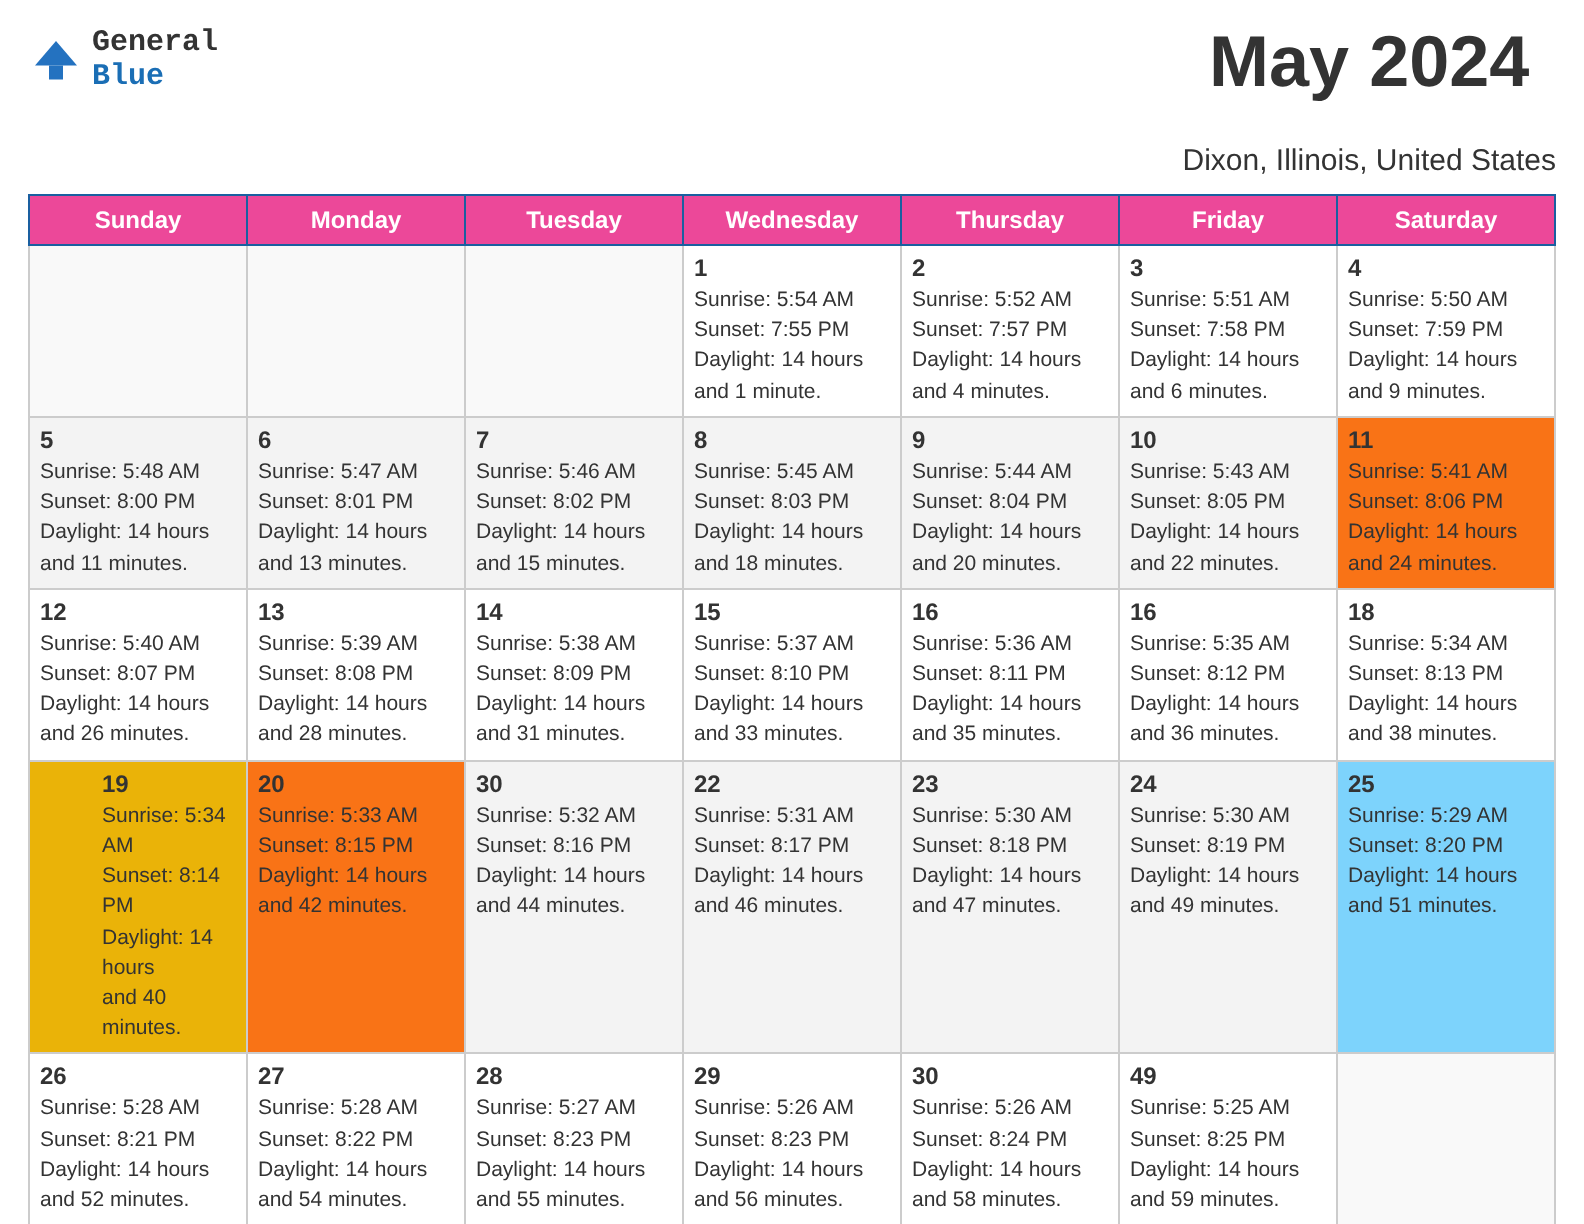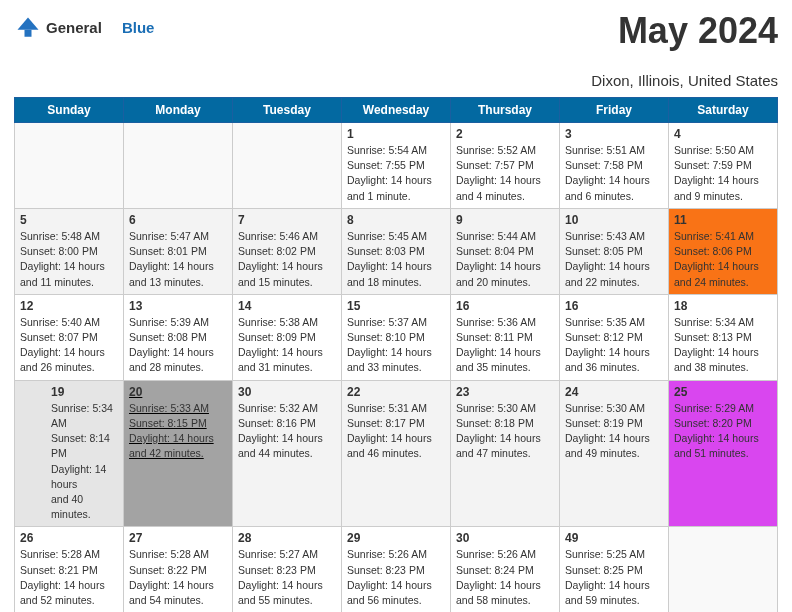--- a/index.html
+++ b/index.html
@@ -22,46 +22,47 @@
       align-items: flex-start;
       margin-bottom: 8px;
     }
     .logo {
       display: flex;
       align-items: center;
       margin-top: 4px;
     }
     .logo-text {
       display: flex;
-      flex-direction: row;
+      flex-direction: column;
       line-height: 1.1;
+      font-family: Liberation Mono, monospace;
     }
     .logo-general {
       font-size: 15px;
       font-weight: bold;
       color: #333;
     }
     .logo-blue {
       font-size: 15px;
       font-weight: bold;
       color: #1a6eb5;
-      margin-left: 20px;
     }
     .logo-icon {
       width: 28px;
       height: 28px;
       margin-right: 4px;
     }
     .title-section {
       text-align: right;
     }
     .main-title {
       font-size: 36px;
       font-weight: bold;
       color: #333;
+      text-align: center;
     }
     .subtitle {
       font-size: 15px;
       color: #333;
       margin-top: 20px;
     }
     .calendar {
       width: 100%;
       border-collapse: collapse;
       font-size: 11px;
@@ -84,21 +85,21 @@
       background: #fff;
     }
     .calendar tr:nth-child(even) td {
       background: #f5f5f5;
     }
     .calendar tr:nth-child(odd) td {
       background: #fff;
     }
     
     .calendar thead tr td, .calendar thead tr th {
-      background: #0369a1;
+      background: #ec4899;
     }
     .day-number {
       font-size: 12px;
       font-weight: bold;
       color: #333;
       margin-bottom: 2px;
     }
     .day-info {
       font-size: 10.5px;
       color: #333;
@@ -217,45 +218,45 @@
           <td style="background: rgb(255, 255, 255);">
             <div class="day-number">16</div>
             <div class="day-info">Sunrise: 5:35 AM<br>Sunset: 8:12 PM<br>Daylight: 14 hours<br>and 36 minutes.</div>
           </td>
           <td style="background: rgb(255, 255, 255);">
             <div class="day-number">18</div>
             <div class="day-info">Sunrise: 5:34 AM<br>Sunset: 8:13 PM<br>Daylight: 14 hours<br>and 38 minutes.</div>
           </td>
         </tr>
         <tr>
-          <td style="background: #e5e5e5; padding-left: 36px;">
+          <td style="background: #eab308; padding-left: 36px;">
             <div class="day-number">19</div>
             <div class="day-info">Sunrise: 5:34 AM<br>Sunset: 8:14 PM<br>Daylight: 14 hours<br>and 40 minutes.</div>
           </td>
-          <td style="background: #a3a3a3; text-decoration: underline;">
+          <td style="background: #f97316;">
             <div class="day-number">20</div>
             <div class="day-info">Sunrise: 5:33 AM<br>Sunset: 8:15 PM<br>Daylight: 14 hours<br>and 42 minutes.</div>
           </td>
           <td style="background: rgb(243, 243, 243);">
             <div class="day-number">30</div>
             <div class="day-info">Sunrise: 5:32 AM<br>Sunset: 8:16 PM<br>Daylight: 14 hours<br>and 44 minutes.</div>
           </td>
           <td style="background: rgb(243, 243, 243);">
             <div class="day-number">22</div>
             <div class="day-info">Sunrise: 5:31 AM<br>Sunset: 8:17 PM<br>Daylight: 14 hours<br>and 46 minutes.</div>
           </td>
           <td style="background: rgb(243, 243, 243);">
             <div class="day-number">23</div>
             <div class="day-info">Sunrise: 5:30 AM<br>Sunset: 8:18 PM<br>Daylight: 14 hours<br>and 47 minutes.</div>
           </td>
           <td style="background: rgb(243, 243, 243);">
             <div class="day-number">24</div>
             <div class="day-info">Sunrise: 5:30 AM<br>Sunset: 8:19 PM<br>Daylight: 14 hours<br>and 49 minutes.</div>
           </td>
-          <td style="background: #d946ef;">
+          <td style="background: #7dd3fc;">
             <div class="day-number">25</div>
             <div class="day-info">Sunrise: 5:29 AM<br>Sunset: 8:20 PM<br>Daylight: 14 hours<br>and 51 minutes.</div>
           </td>
         </tr>
         <tr>
           <td style="background: rgb(255, 255, 255);">
             <div class="day-number">26</div>
             <div class="day-info">Sunrise: 5:28 AM<br>Sunset: 8:21 PM<br>Daylight: 14 hours<br>and 52 minutes.</div>
           </td>
           <td style="background: rgb(255, 255, 255); margin-left: 32px;">

